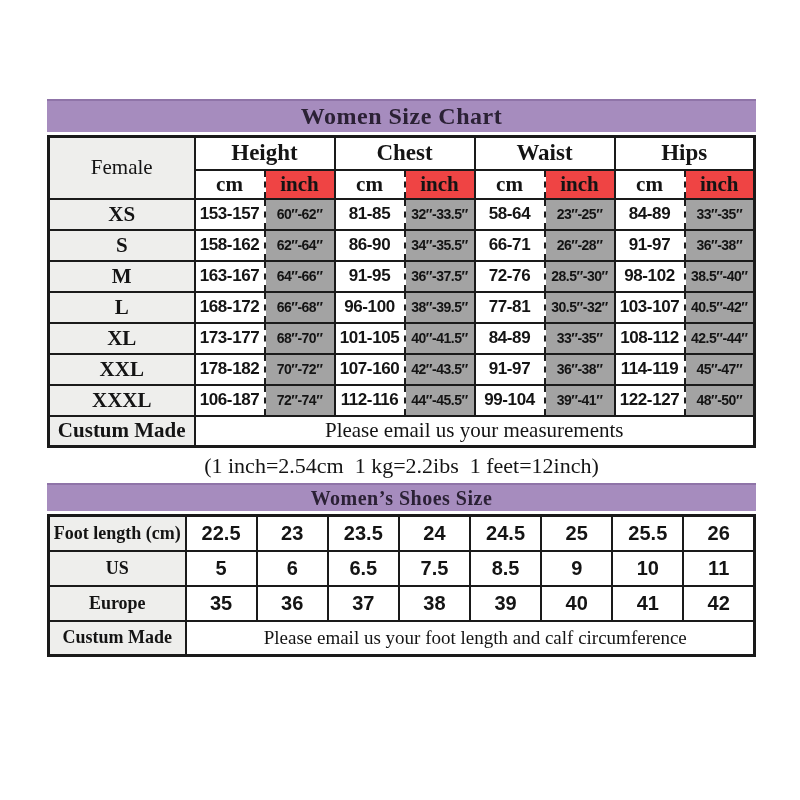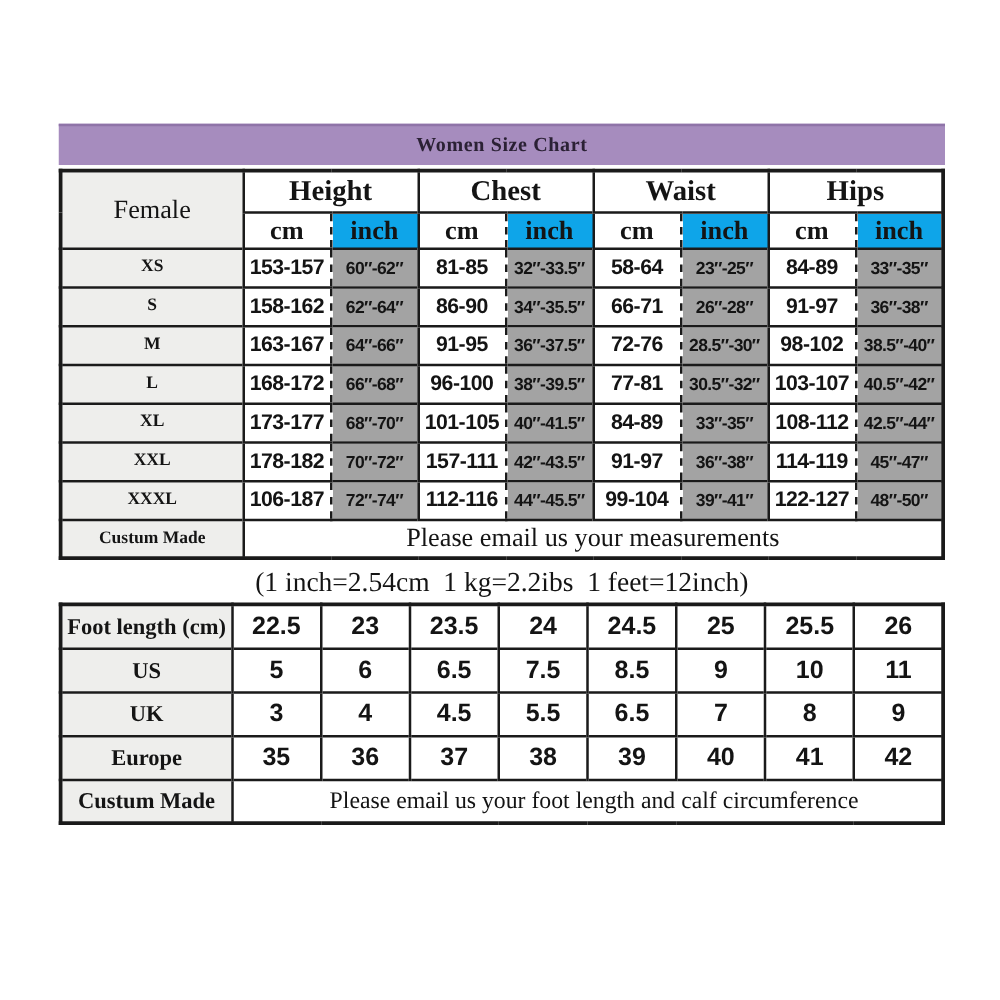--- a/index.html
+++ b/index.html
@@ -1,42 +1,42 @@
 <!DOCTYPE html>
 <html><head>
 <meta charset="utf-8">
 <style>
   html,body{margin:0;padding:0;background:#ffffff;}
   body{width:800px;height:800px;position:relative;font-family:"Liberation Serif",serif;color:#141414;}
   .page{position:absolute;left:47px;top:99px;width:709px;}
 
   .title-bar{height:31px;background:#a68cbe;border-top:2px solid #8f74a8;
     display:flex;align-items:center;justify-content:center;
-    font-weight:bold;font-size:16px;color:#2b2135;letter-spacing:.5px;}
+    font-weight:bold;font-size:24px;color:#2b2135;letter-spacing:.5px;}
   .title-bar.small{height:26px;font-size:20px;margin-top:4px;}
 
   table{border-collapse:collapse;width:709px;table-layout:fixed;margin-top:3px;
     border:3px solid #1a1a1a;}
   th,td{border-left:2px solid #1a1a1a;border-top:2px solid #1a1a1a;
     text-align:center;vertical-align:middle;padding:0;overflow:hidden;}
   .no-l{border-left:none;}
   thead tr.groups th{border-top:none;}
 
   .t1 thead tr.groups{height:33px;}
   .t1 thead tr.units{height:29px;padding-left:40px;}
   .t1 tbody tr{height:31px;}
   .t2 tr{height:35px;}
 
   .corner{background:#eeeeec;font-size:21px;font-weight:normal;}
   .group-h{background:#ffffff;font-size:23px;font-weight:bold;}
   .unit{font-weight:bold;font-size:21px;}
   .unit.cm-h{background:#ffffff;}
-  .unit.in-h{background:#0ea5e9;border-left-style:dashed;}
-
-  .row-label{background:#eeeeec;font-weight:bold;font-size:14px;}
+  .unit.in-h{background:#ef4444;border-left-style:dashed;}
+
+  .row-label{background:#eeeeec;font-weight:bold;font-size:21px;}
   td.cm{background:#ffffff;font-family:"Liberation Sans",sans-serif;
     font-weight:600;font-size:17px;letter-spacing:-0.4px;}
   td.in{background:#a3a3a3;border-left-style:dashed;
     font-family:"Liberation Sans",sans-serif;font-weight:600;font-size:14px;letter-spacing:-0.5px;}
   td.custom-msg{background:#ffffff;font-weight:normal;font-size:21px;}
 
   .t2 th.row-label{font-size:18px;}
   .t2 td.val{background:#ffffff;font-family:"Liberation Sans",sans-serif;
     font-weight:600;font-size:20px;}
   .t2 td.custom-msg{font-size:19px;padding-left:11px;}
@@ -136,21 +136,21 @@
             <td class="in">40″-41.5″</td>
             <td class="cm">84-89</td>
             <td class="in">33″-35″</td>
             <td class="cm">108-112</td>
             <td class="in">42.5″-44″</td>
           </tr>
           <tr>
             <th class="row-label">XXL</th>
             <td class="cm">178-182</td>
             <td class="in">70″-72″</td>
-            <td class="cm">157-111</td>
+            <td class="cm">107-160</td>
             <td class="in">42″-43.5″</td>
             <td class="cm">91-97</td>
             <td class="in">36″-38″</td>
             <td class="cm">114-119</td>
             <td class="in">45″-47″</td>
           </tr>
           <tr>
             <th class="row-label">XXXL</th>
             <td class="cm">106-187</td>
             <td class="in">72″-74″</td>
@@ -165,20 +165,23 @@
             <th class="row-label">Custum Made</th>
             <td class="custom-msg" colspan="8">Please email us your measurements</td>
           </tr>
         </tbody>
     </table>
   </section>
 
   <div class="note">(1 inch=2.54cm  1 kg=2.2ibs  1 feet=12inch)</div>
 
   <section>
+    <div class="title-bar small">
+      <span>Women’s Shoes Size</span>
+    </div>
     <table class="t2">
       <colgroup>
         <col style="width:137px">
         <col>
           <col>
           <col>
           <col>
           <col>
           <col>
           <col>
@@ -201,31 +204,20 @@
             <td class="val">5</td>
             <td class="val">6</td>
             <td class="val">6.5</td>
             <td class="val">7.5</td>
             <td class="val">8.5</td>
             <td class="val">9</td>
             <td class="val">10</td>
             <td class="val">11</td>
           </tr>
           <tr>
-            <th class="row-label">UK</th>
-            <td class="val">3</td>
-            <td class="val">4</td>
-            <td class="val">4.5</td>
-            <td class="val">5.5</td>
-            <td class="val">6.5</td>
-            <td class="val">7</td>
-            <td class="val">8</td>
-            <td class="val">9</td>
-          </tr>
-          <tr>
             <th class="row-label">Europe</th>
             <td class="val">35</td>
             <td class="val">36</td>
             <td class="val">37</td>
             <td class="val">38</td>
             <td class="val">39</td>
             <td class="val">40</td>
             <td class="val">41</td>
             <td class="val">42</td>
           </tr>

